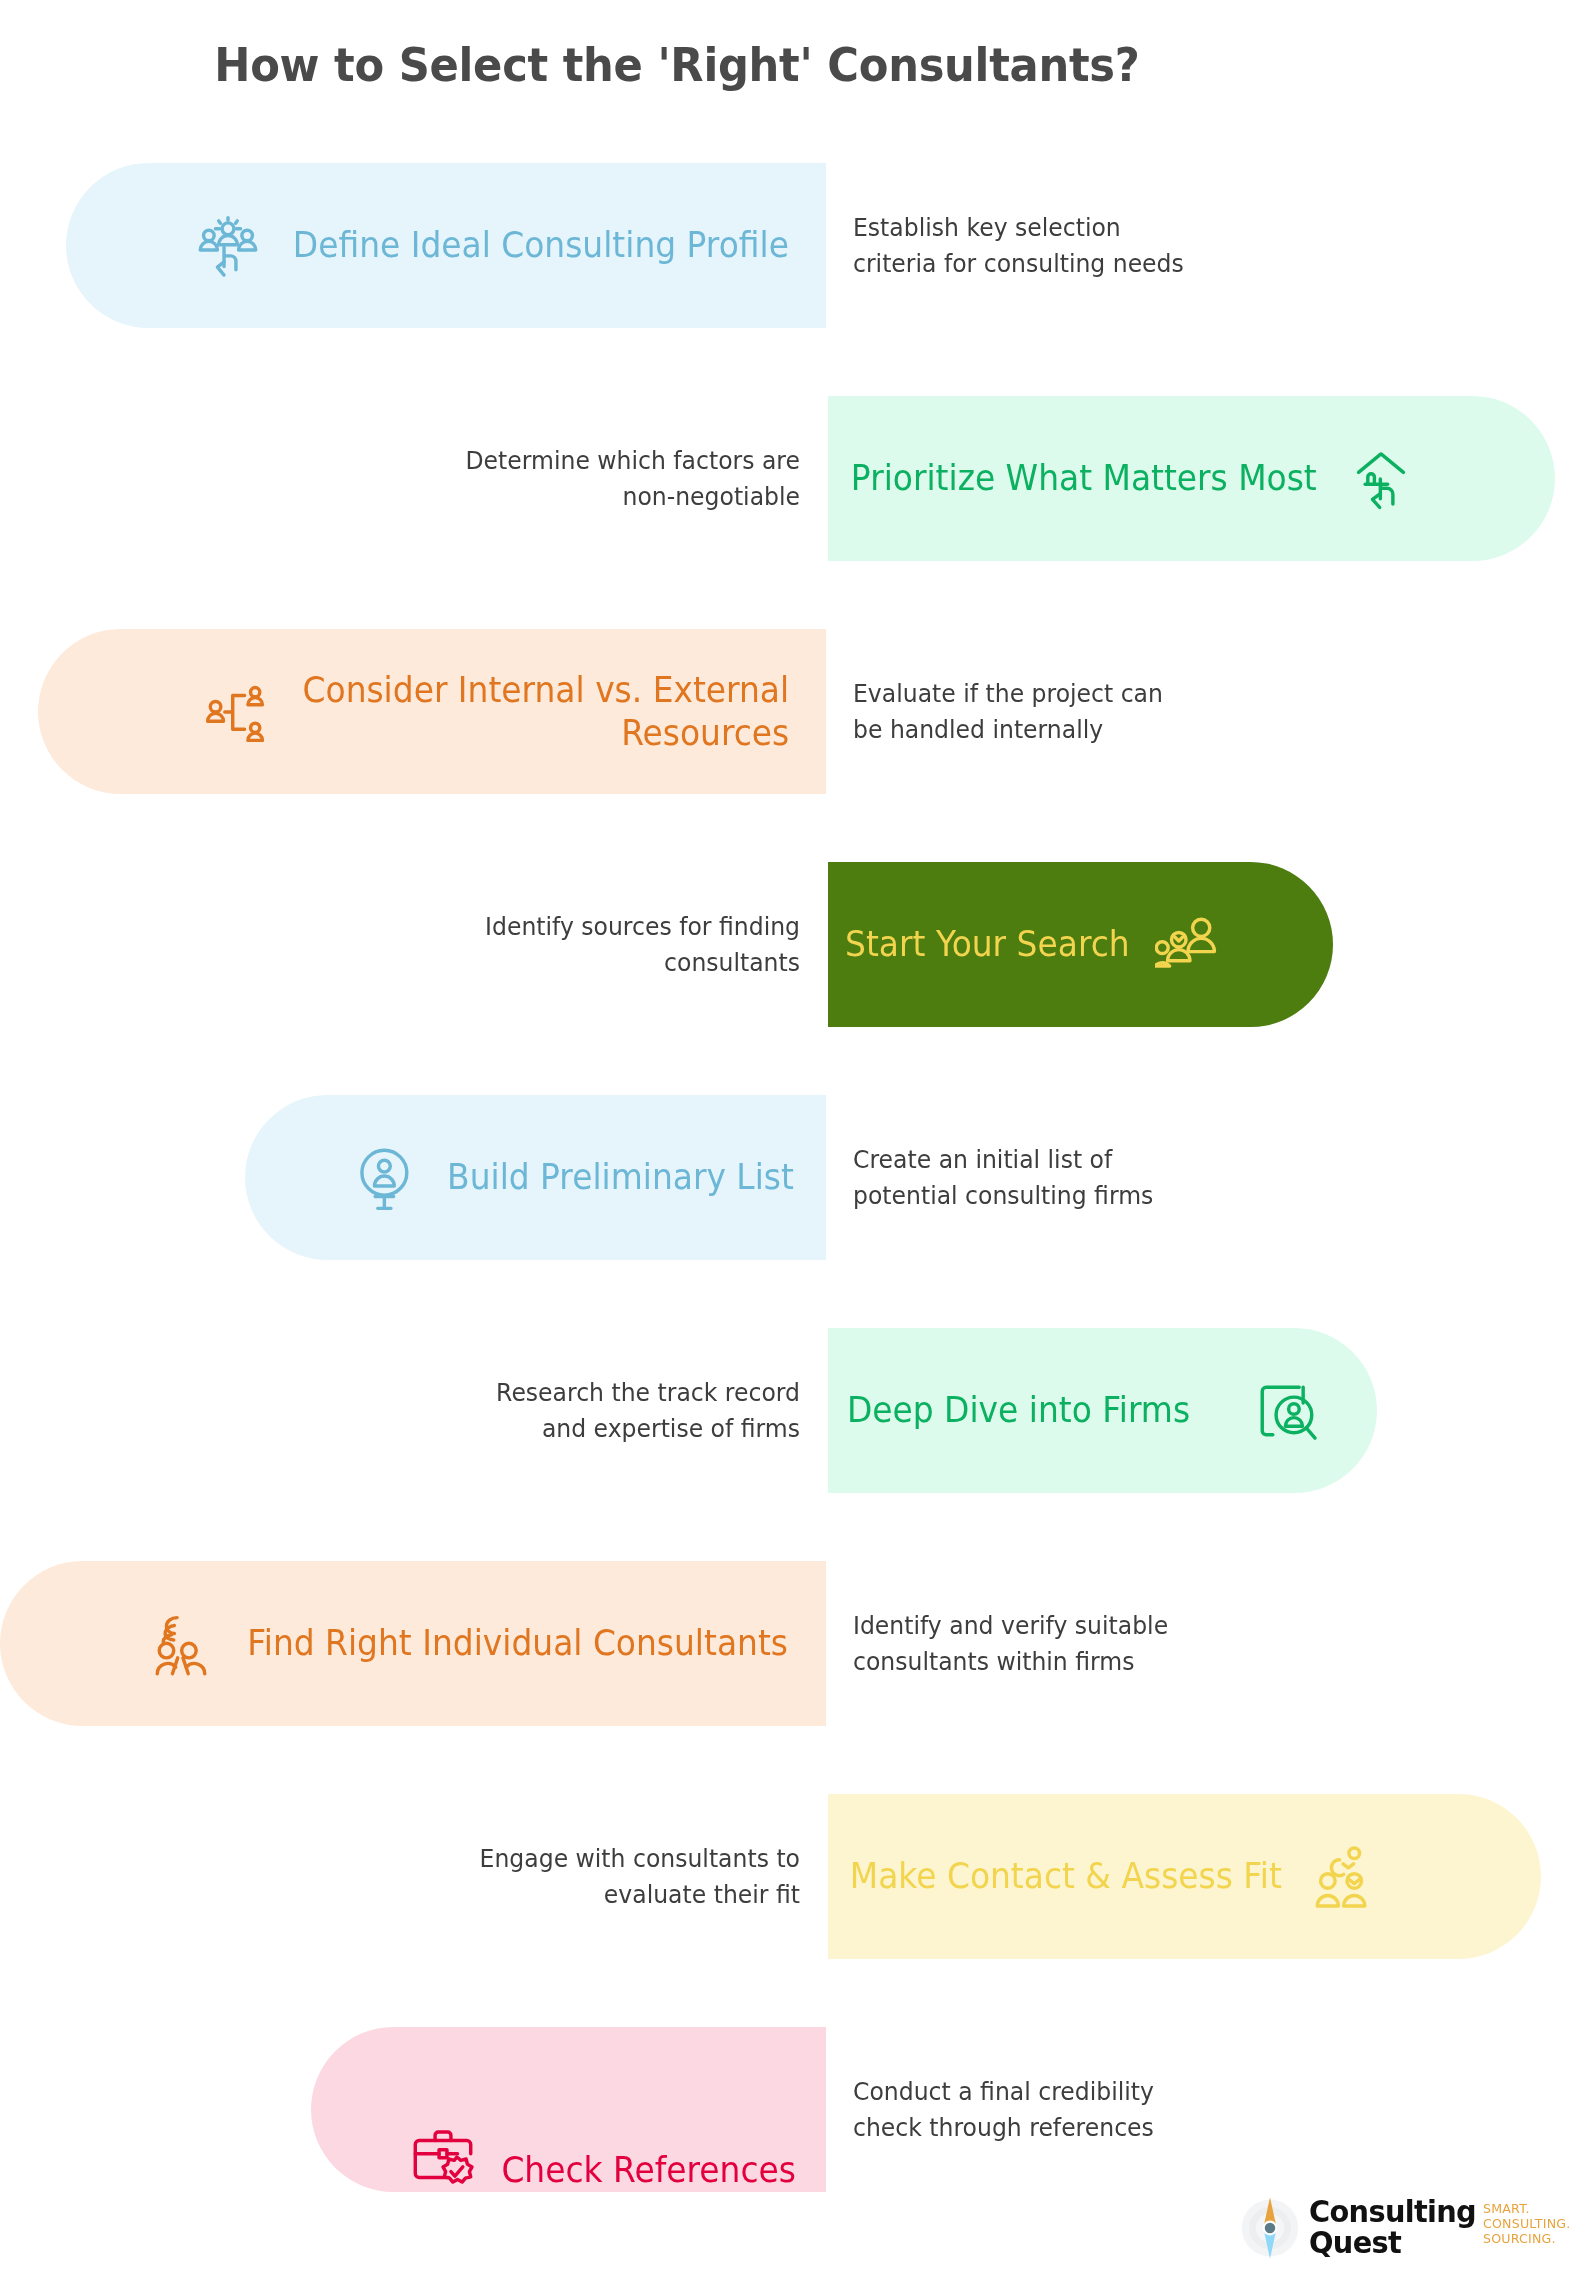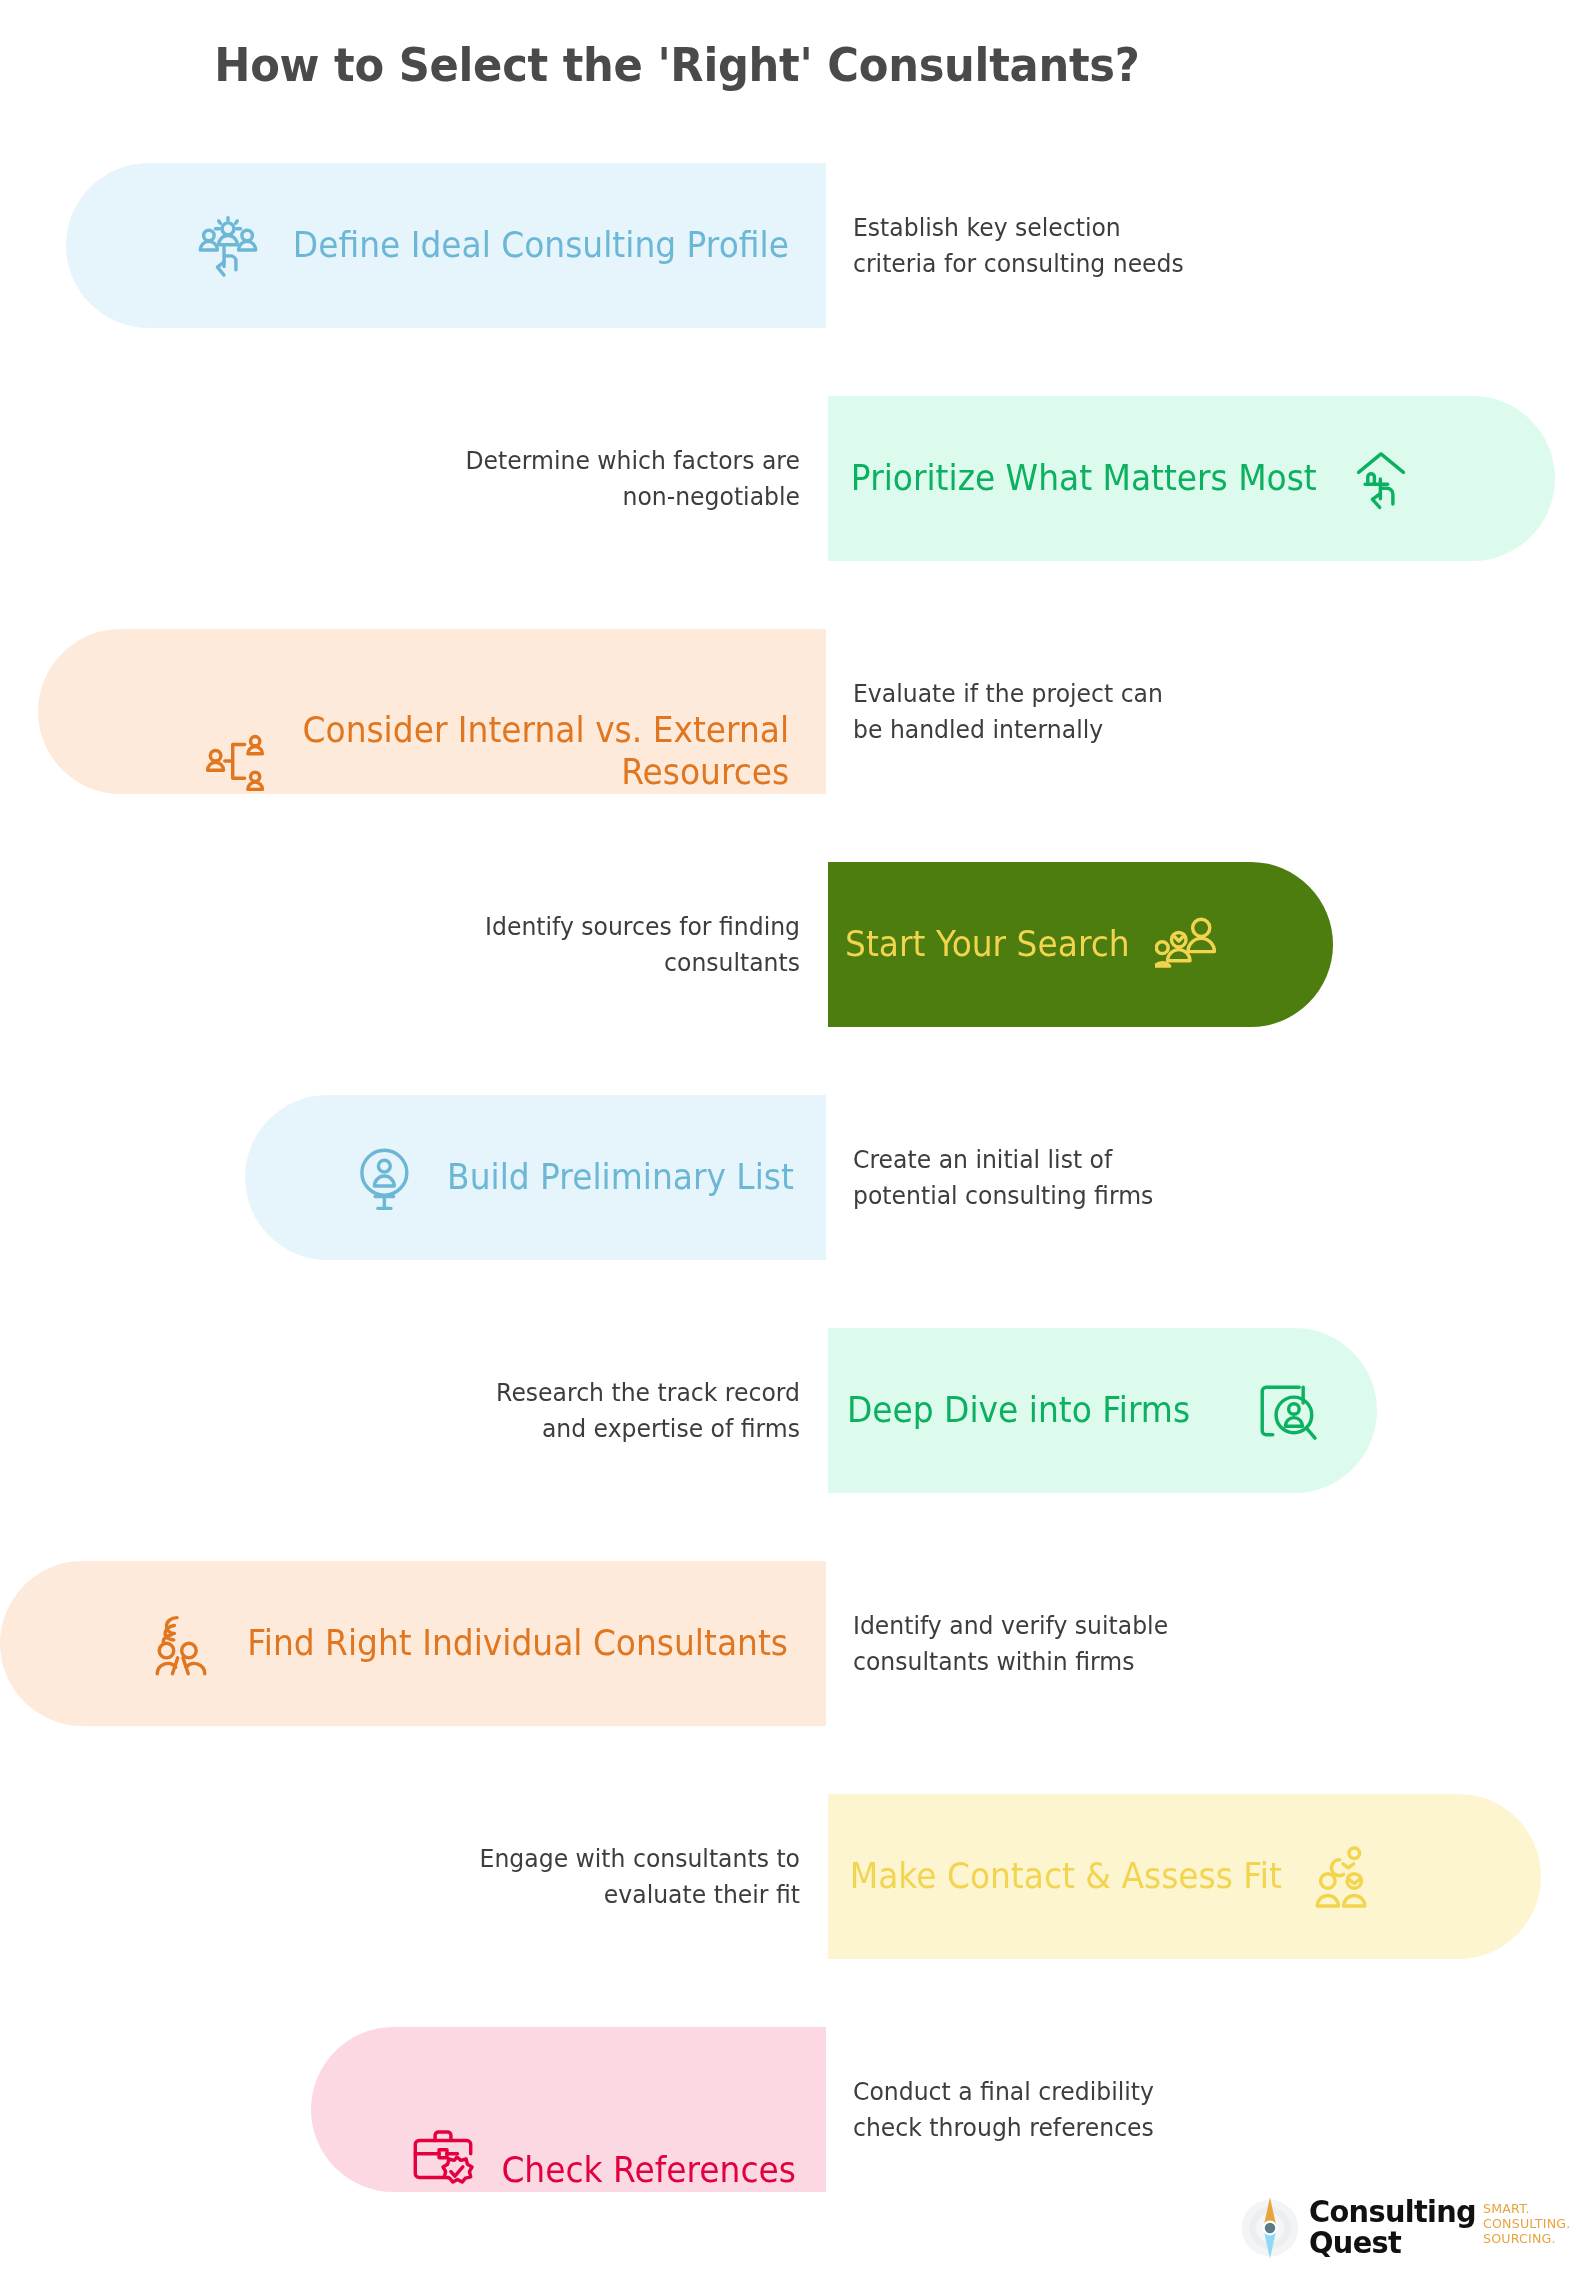--- a/index.html
+++ b/index.html
@@ -197,21 +197,21 @@
               <path d="M30 58V47a5 5 0 0 1 10 0v11"></path>
               <path d="M49 50v30 M49 64h10a9 9 0 0 1 9 9v15"></path>
               <path d="M49 72l-12 9 11 12"></path>
             </g>
           </svg></span>
       </div>
       <div class="desc at-left" style="color: rgb(61, 61, 61);">Determine which factors are
 non-negotiable</div>
     </div>
     <div class="row">
-      <div class="pill left" style="background: rgb(253, 234, 219); left: 38px; align-items: flex-end;">
+      <div class="pill left" style="background: rgb(253, 234, 219); left: 38px;">
         <span class="pill-icon"><svg viewBox="0 0 100 100">
             <g fill="none" stroke="#e0761f" stroke-width="5.2" stroke-linecap="round" stroke-linejoin="round">
               <circle cx="16" cy="42" r="8"></circle>
               <path d="M4 64a12 12 0 0 1 24 0z"></path>
               <circle cx="76" cy="20" r="7"></circle>
               <path d="M65 39a11 11 0 0 1 22 0z"></path>
               <circle cx="76" cy="74" r="7"></circle>
               <path d="M65 93a11 11 0 0 1 22 0z"></path>
               <path d="M30 50h12V25h18 M42 50v26h18"></path>
             </g>

